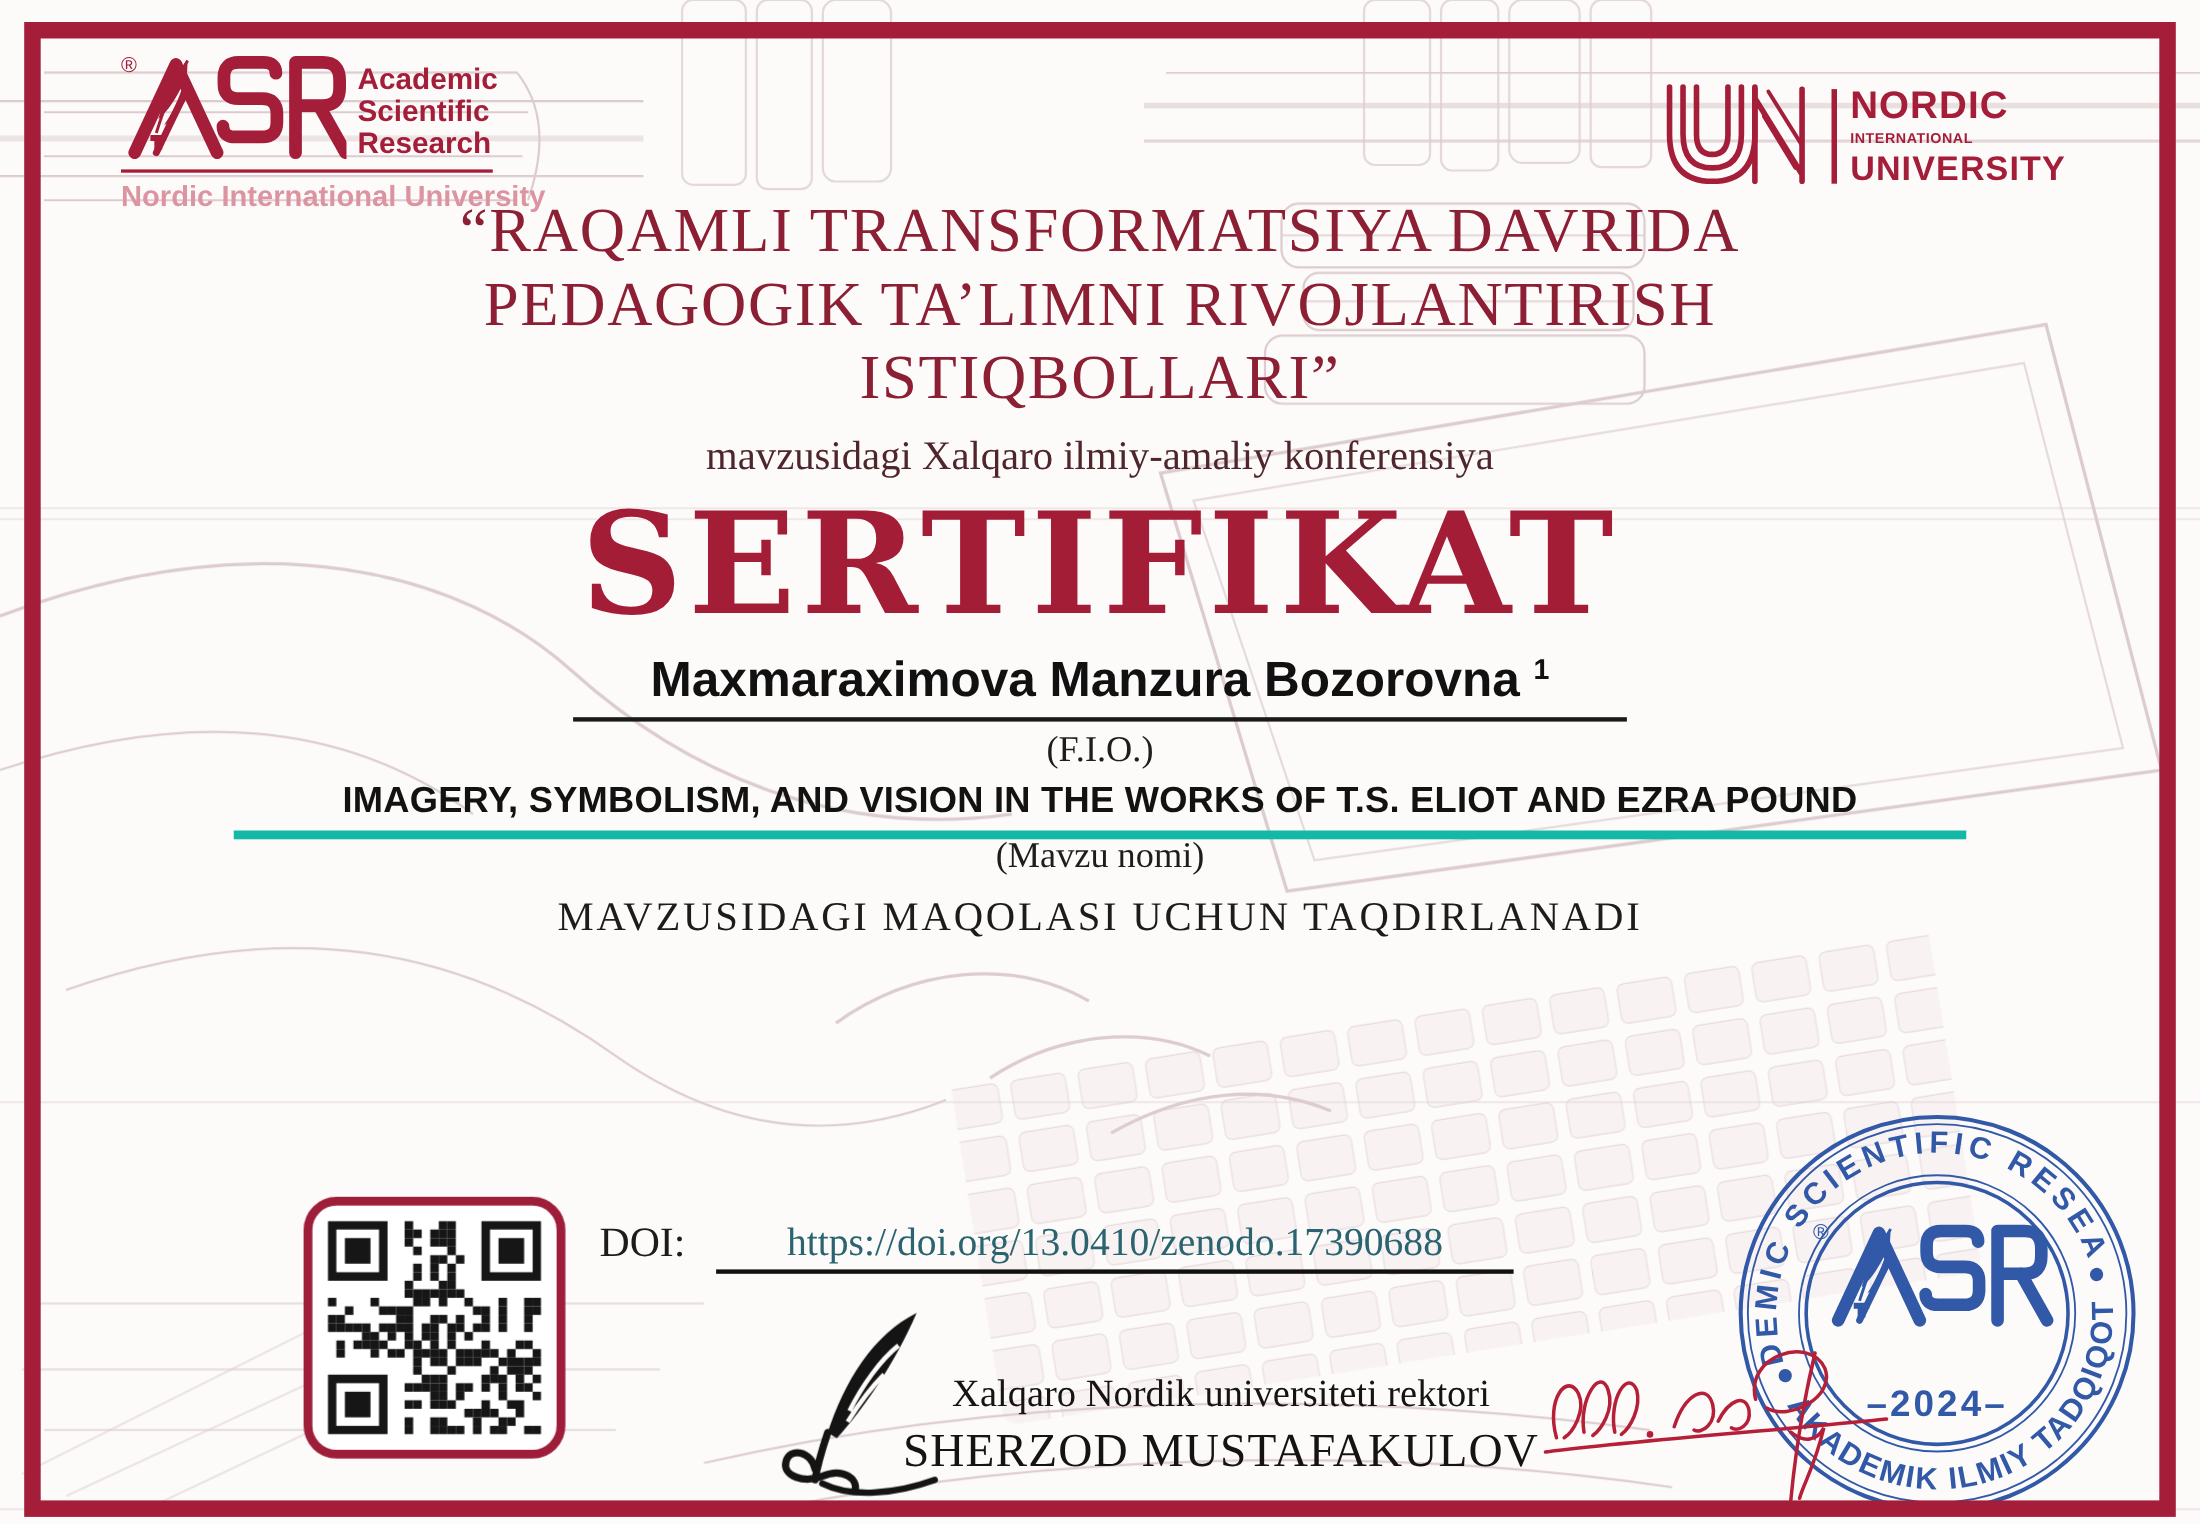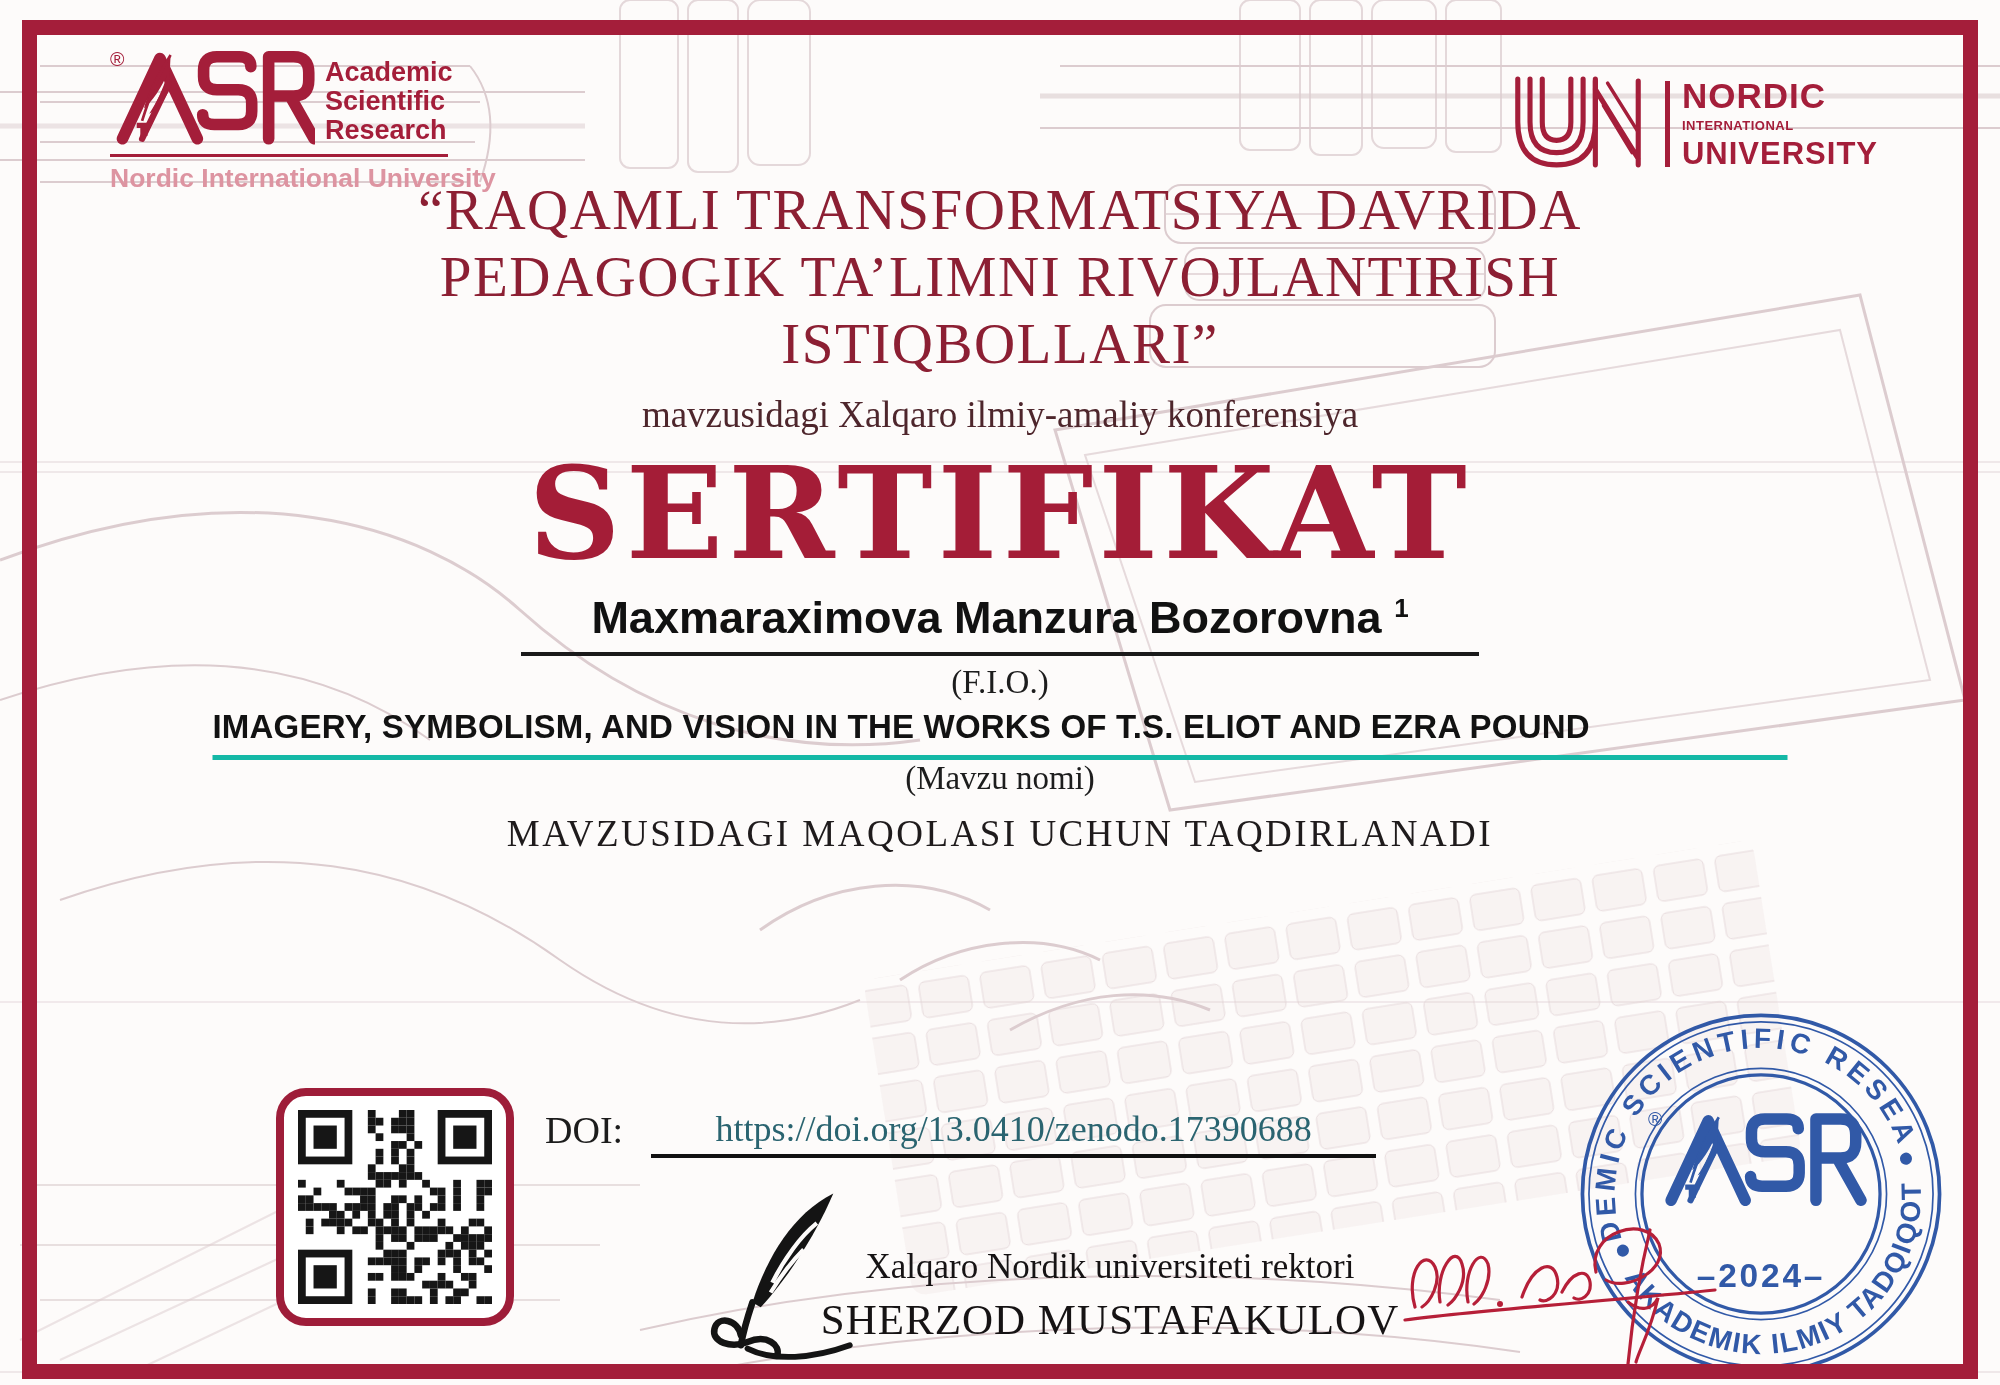--- a/index.html
+++ b/index.html
@@ -24,22 +24,22 @@
     color:#8C1F33;font-size:57px;line-height:67px;letter-spacing:1.5px;font-family:"Liberation Serif",serif;}
   .conf-subtitle{position:absolute;top:393px;left:0;width:100%;text-align:center;z-index:10;
     color:#4E262C;font-size:37px;font-family:"Liberation Serif",serif;}
   .cert-heading{position:absolute;top:438px;left:0;width:100%;text-align:center;z-index:10;margin:0;
     color:#A41D37;font-size:128px;font-weight:bold;letter-spacing:5px;font-family:"DejaVu Serif",serif;}
   .name-wrap{position:absolute;top:592px;left:50%;transform:translateX(-50%);width:958px;text-align:center;
     border-bottom:4px solid #1a1a1a;padding-bottom:8px;z-index:10;}
   .recipient-name{font-family:"Liberation Sans",sans-serif;font-weight:bold;font-size:45px;color:#111;}
   .recipient-name sup{font-size:26px;}
   .fio-label{position:absolute;top:664px;left:0;width:100%;text-align:center;font-size:33px;color:#1d1d1d;z-index:10;}
-  .paper-wrap{position:absolute;top:708px;left:50%;transform:translateX(-50%);width:1575px;text-align:left;
-    border-bottom:5px solid #14b8a6;padding-bottom:9px;z-index:10;}
+  .paper-wrap{position:absolute;top:708px;left:50%;transform:translateX(-50%);width:1575px;text-align:center;
+    border-bottom:8px solid #14b8a6;padding-bottom:9px;z-index:10;}
   .paper-title{font-family:"Liberation Sans",sans-serif;font-weight:bold;font-size:33px;color:#121212;letter-spacing:.2px;white-space:nowrap;}
   .mavzu-label{position:absolute;top:760px;left:0;width:100%;text-align:center;font-size:33px;color:#1d1d1d;z-index:10;}
   .award-line{position:absolute;top:812px;left:0;width:100%;text-align:center;font-size:37px;letter-spacing:2.5px;color:#1f1b1c;z-index:10;}
   
   .qr-frame{position:absolute;left:276px;top:1088px;width:194px;height:194px;background:#fff;border:8px solid #9E1D39;
     border-radius:30px;padding:14px;z-index:12;}
   .qr-frame svg{width:194px;height:194px;display:block;}
   
   .doi-row{position:absolute;left:545px;top:1108px;display:flex;align-items:flex-start;gap:28px;z-index:10;}
   .doi-label{font-size:38px;color:#1c1c1c;padding-bottom:2px;}

